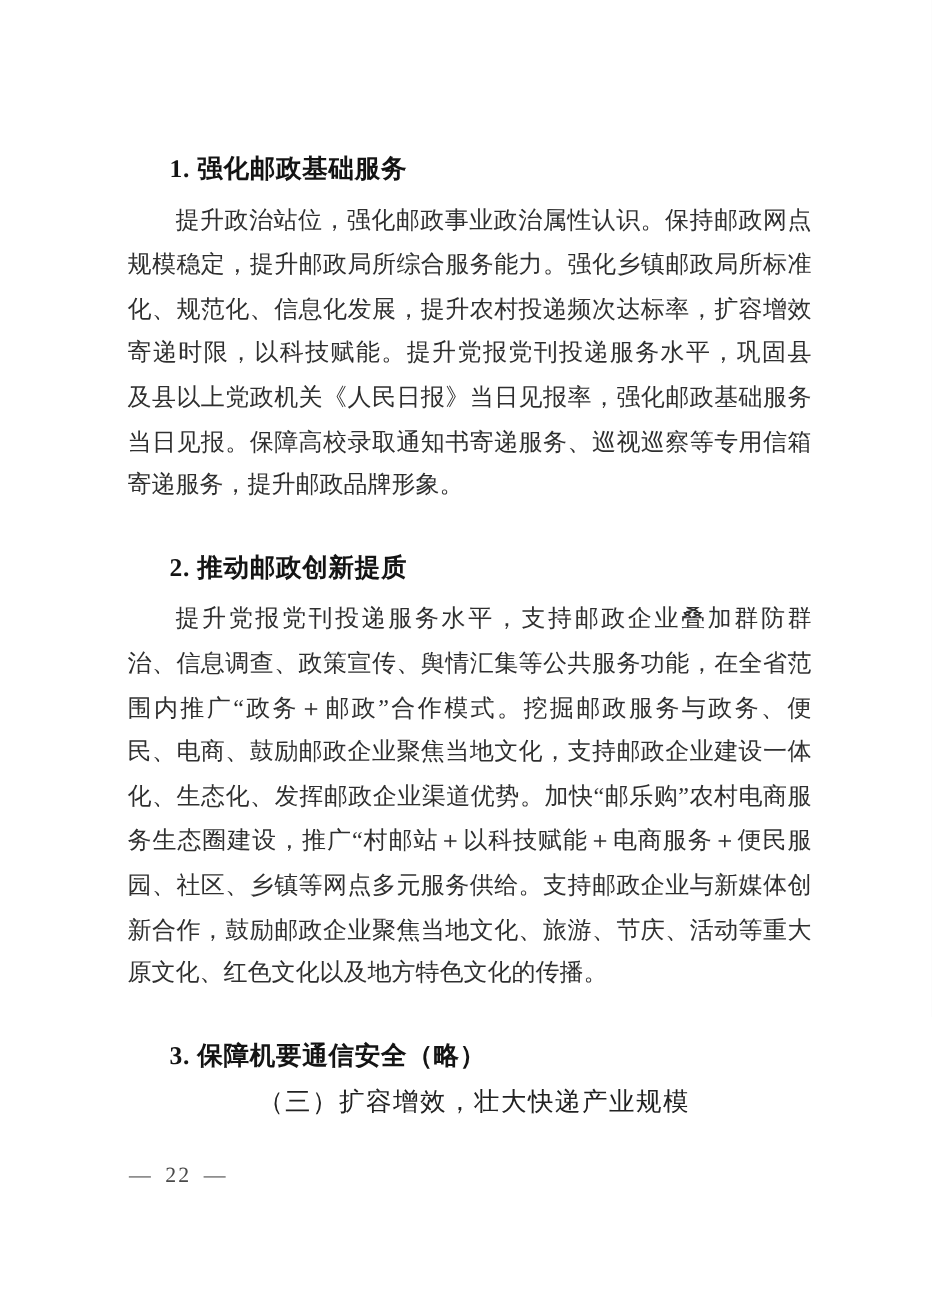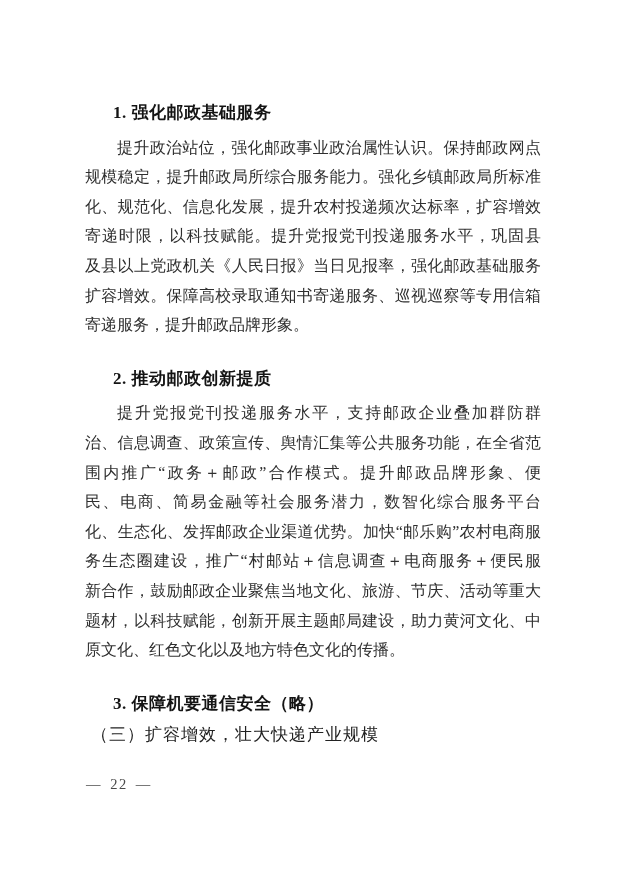--- a/index.html
+++ b/index.html
@@ -34,32 +34,33 @@
   .heading.first-heading { margin-top: 0; }
   .heading.tight-bottom { margin-bottom: 2px; font-family: Liberation Serif, serif; }
   .sub-heading {
     font-size: 17px;
     font-weight: 500;
     color: #222222;
     padding-left: 6px;
     margin: 0;
     line-height: 29.6px;
     letter-spacing: 1px;
+    text-align: center;
   }
   .para { margin: 0; }
   .pline {
     text-align: justify;
     text-align-last: justify;
     line-height: 29.6px;
     height: 29.6px;
     overflow: hidden;
     white-space: nowrap;
   }
   .pline.first { text-indent: 32px; }
-  .pline.last { text-align-last: left; }
+  .pline.last { text-align-last: left; font-family: Liberation Mono, monospace; }
   .footer {
     position: absolute;
     left: 86px; top: 776px;
     font-size: 14.5px;
     color: #4a4a4a;
     letter-spacing: 1.5px;
     word-spacing: 3px;
     line-height: 16px;
     text-align: right;
   }
@@ -71,35 +72,35 @@
   <div class="content">
 
     <div class="heading first-heading">1. 强化邮政基础服务</div>
 
     <div class="para">
       <div class="pline first">提升政治站位，强化邮政事业政治属性认识。保持邮政网点</div>
       <div class="pline">规模稳定，提升邮政局所综合服务能力。强化乡镇邮政局所标准</div>
       <div class="pline">化、规范化、信息化发展，提升农村投递频次达标率，扩容增效</div>
       <div class="pline">寄递时限，以科技赋能。提升党报党刊投递服务水平，巩固县</div>
       <div class="pline">及县以上党政机关《人民日报》当日见报率，强化邮政基础服务</div>
-      <div class="pline">扩容增效。保障高校录取通知书寄递服务、巡视巡察等专用信箱</div>
+      <div class="pline">当日见报。保障高校录取通知书寄递服务、巡视巡察等专用信箱</div>
       <div class="pline last">寄递服务，提升邮政品牌形象。</div>
     </div>
 
     <div class="heading">2. 推动邮政创新提质</div>
 
     <div class="para">
       <div class="pline first">提升党报党刊投递服务水平，支持邮政企业叠加群防群</div>
       <div class="pline">治、信息调查、政策宣传、舆情汇集等公共服务功能，在全省范</div>
-      <div class="pline">围内推广“政务＋邮政”合作模式。提升邮政品牌形象、便</div>
-      <div class="pline">民、电商、简易金融等社会服务潜力，数智化综合服务平台</div>
+      <div class="pline">围内推广“政务＋邮政”合作模式。挖掘邮政服务与政务、便</div>
+      <div class="pline">民、电商、鼓励邮政企业聚焦当地文化，支持邮政企业建设一体</div>
       <div class="pline">化、生态化、发挥邮政企业渠道优势。加快“邮乐购”农村电商服</div>
-      <div class="pline">务生态圈建设，推广“村邮站＋信息调查＋电商服务＋便民服</div>
+      <div class="pline">务生态圈建设，推广“村邮站＋以科技赋能＋电商服务＋便民服</div>
+      <div class="pline">园、社区、乡镇等网点多元服务供给。支持邮政企业与新媒体创</div>
       <div class="pline">新合作，鼓励邮政企业聚焦当地文化、旅游、节庆、活动等重大</div>
-      <div class="pline">题材，以科技赋能，创新开展主题邮局建设，助力黄河文化、中</div>
       <div class="pline last">原文化、红色文化以及地方特色文化的传播。</div>
     </div>
 
     <div class="heading tight-bottom">3. 保障机要通信安全（略）</div>
 
     <div class="sub-heading">（三）扩容增效，壮大快递产业规模</div>
 
   </div>
 
   <div class="footer">— 22 —</div>

